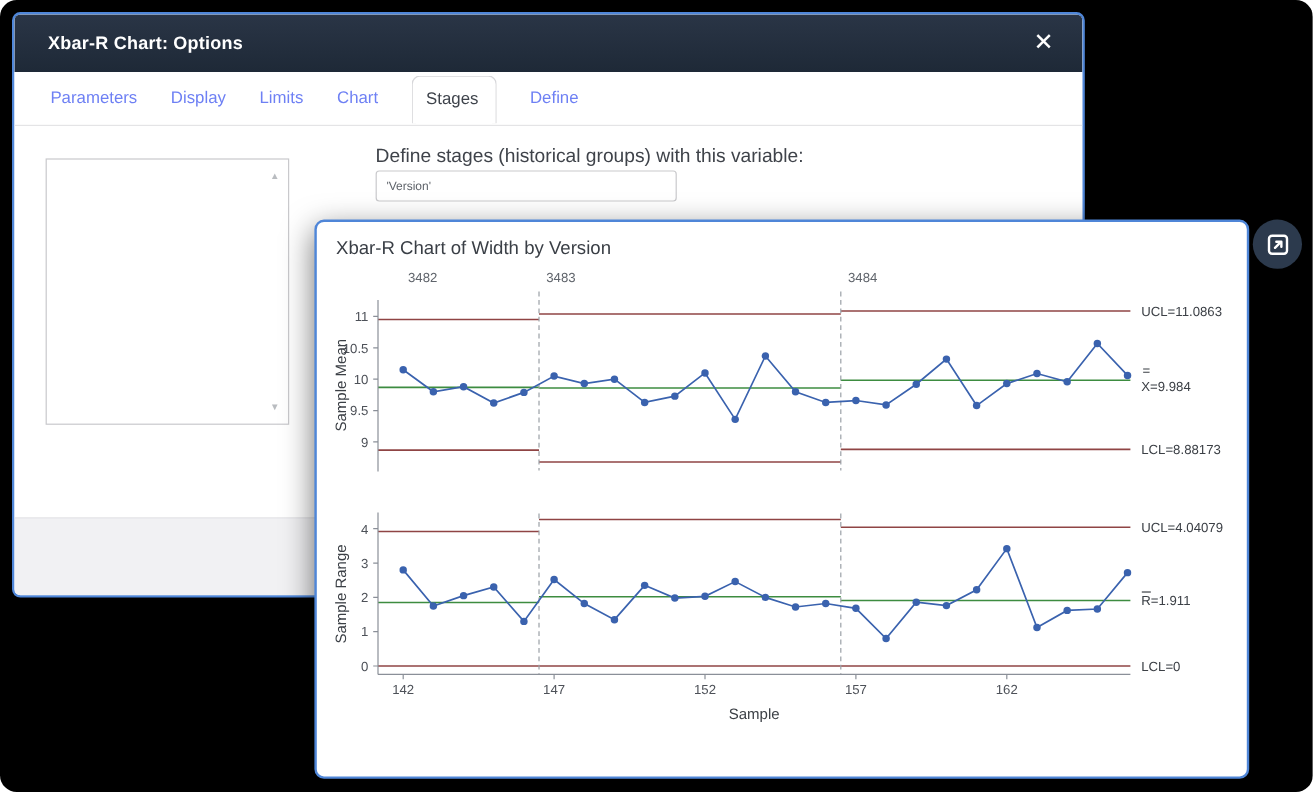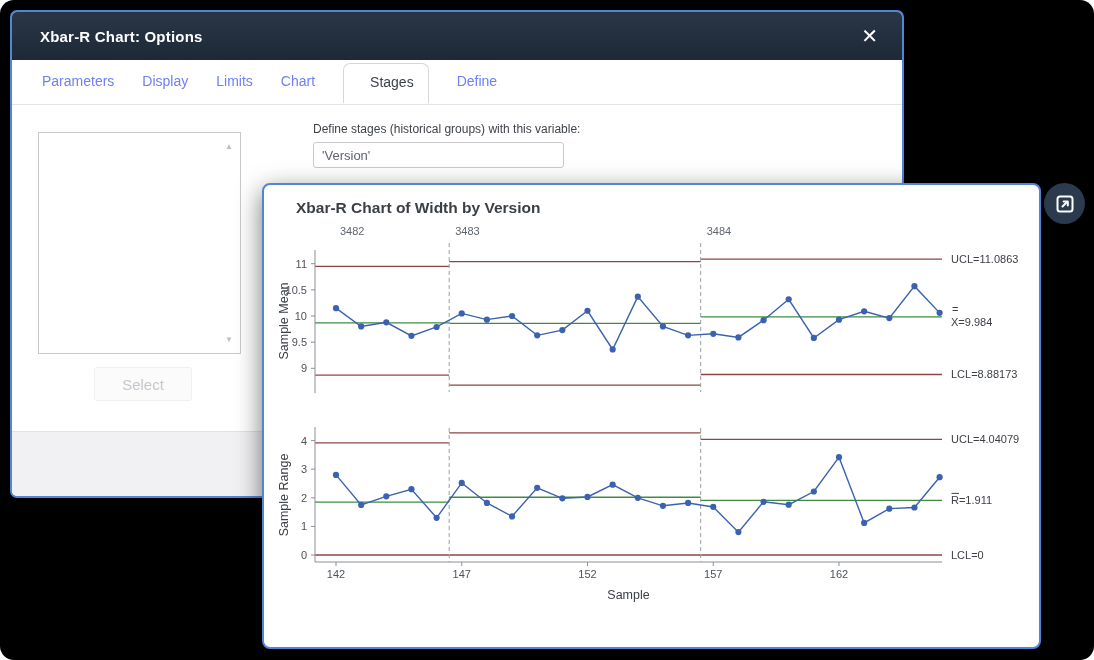--- a/index.html
+++ b/index.html
@@ -10,39 +10,39 @@
           border:2px solid #4f86d8;border-radius:7px;z-index:1;box-shadow:0 6px 22px rgba(0,0,0,.5);
           display:flex;flex-direction:column;overflow:hidden;}
   .titlebar{height:48px;flex:0 0 48px;background:linear-gradient(#2a3546,#1e2937);display:flex;
             align-items:center;padding:0 18px 0 28px;}
   .titlebar .title{color:#fff;font-size:15px;font-weight:bold;letter-spacing:.2px;flex:1;}
   .close-btn{color:#fff;font-size:20px;line-height:20px;cursor:pointer;padding:2px 6px;}
   .tabbar{height:44px;flex:0 0 44px;display:flex;align-items:center;padding:0 0 0 30px;
           border-bottom:1px solid #e4e4e6;background:#fff;}
   .tab{color:#6e80f4;font-size:14px;padding:10px 0 12px 0;margin-right:28px;cursor:pointer;white-space:nowrap;}
   .tab.active{color:#3e434b;background:#fff;border:1px solid #d7d7da;border-bottom:none;
-              border-radius:7px 7px 0 0;padding:10px 14px 13px 26px;margin-bottom:-1px;position:relative;z-index:2;}
+              border-radius:7px 7px 0 0;padding:10px 14px 13px 11px;margin-bottom:-1px;position:relative;z-index:2;}
   .dialog-body{position:relative;flex:1;background:#fff;}
   .varlist{position:absolute;left:26px;top:27px;width:201px;height:220px;border:1px solid #c9c9cc;
            background:#fff;}
   .varlist .scroll-up{position:absolute;right:7px;top:9px;color:#b9bcc0;font-size:8px;}
   .varlist .scroll-down{position:absolute;right:7px;bottom:9px;color:#b9bcc0;font-size:8px;}
   .select-btn{position:absolute;left:82px;top:262px;width:98px;height:34px;background:#fbfbfc;
               border:1px solid #f0f0f1;border-radius:3px;color:#c4c7cc;font-size:15px;
               font-family:"Liberation Sans",sans-serif;}
-  .stage-label{position:absolute;left:301px;top:17px;font-size:12px;color:#3f434a;}
+  .stage-label{position:absolute;left:301px;top:17px;font-size:16px;color:#3f434a;}
   .stage-input{position:absolute;left:301px;top:37px;width:233px;height:24px;border:1px solid #c9c9cc;
-               border-radius:3px;padding:0 8px;font-size:13px;color:#5f646b;
+               border-radius:3px;padding:0 8px;font-size:10px;color:#5f646b;
                font-family:"Liberation Sans",sans-serif;}
   .dialog-footer{flex:0 0 64px;background:#f1f1f3;border-top:1px solid #e2e2e5;}
   
   .chartwin{position:absolute;left:262px;top:183px;width:775px;height:462px;background:#fff;
             border:2px solid #4f86d8;border-radius:8px;z-index:2;box-shadow:0 8px 26px rgba(0,0,0,.55);
             overflow:hidden;}
-  .chart-title{position:absolute;left:32px;top:14px;font-size:15.5px;font-weight:bold;color:#3a3f46;}
+  .chart-title{position:absolute;left:16px;top:14px;font-size:15.5px;font-weight:normal;color:#3a3f46;}
   .chartwin svg{position:absolute;left:0;top:0;}
   .chartwin svg text{font-family:"Liberation Sans",sans-serif;}
   
   .expand-btn{position:absolute;left:1044px;top:183px;width:41px;height:41px;border-radius:50%;
               background:#2c3a4d;z-index:3;display:flex;align-items:center;justify-content:center;cursor:pointer;}
 </style>
 </head>
 <body>
 
 <div class="canvas">
@@ -60,21 +60,20 @@
       <span class="tab">Chart</span>
       <span class="tab active">Stages</span>
       <span class="tab">Define</span>
     </div>
 
     <div class="dialog-body">
       <div class="varlist">
         <span class="scroll-up">▲</span>
         <span class="scroll-down">▼</span>
       </div>
-      <button class="select-btn">Select</button>
       <div class="stage-label">Define stages (historical groups) with this variable:</div>
       <input class="stage-input" value="'Version'" style="">
     </div>
 
     <div class="dialog-footer"></div>
   </div>
 
   <div class="chartwin">
     <div class="chart-title">Xbar-R Chart of Width by Version</div>
     <svg id="chart-svg" width="771" height="458" viewBox="0 0 771 458">

